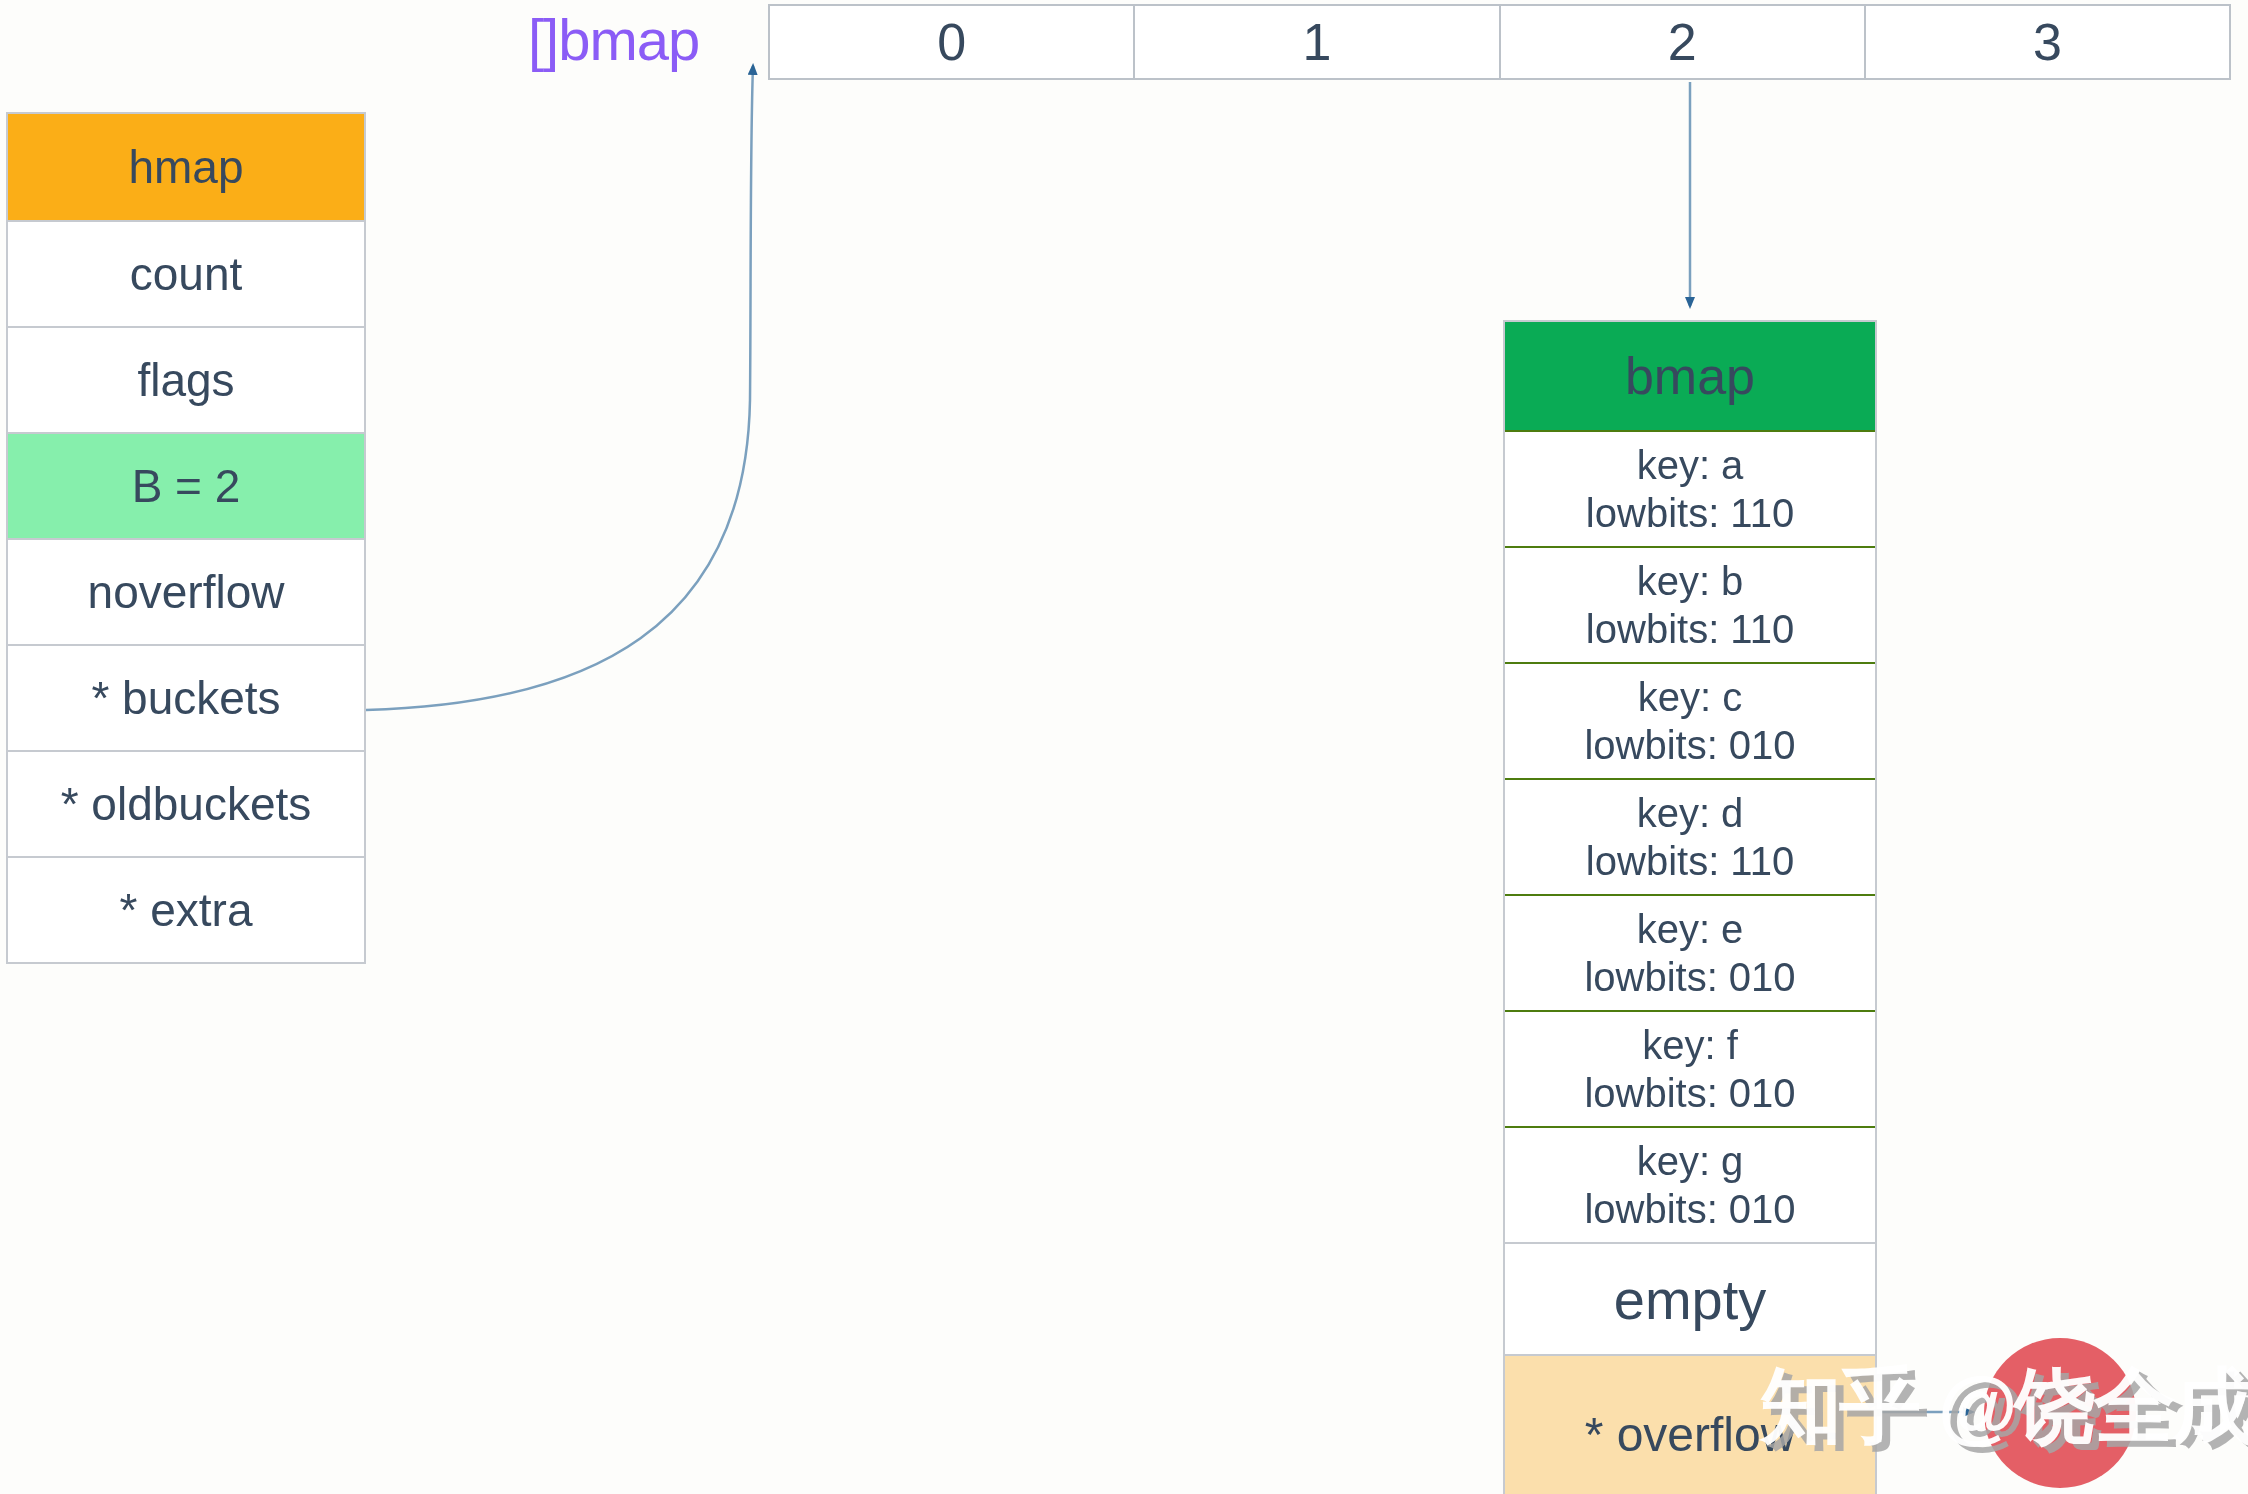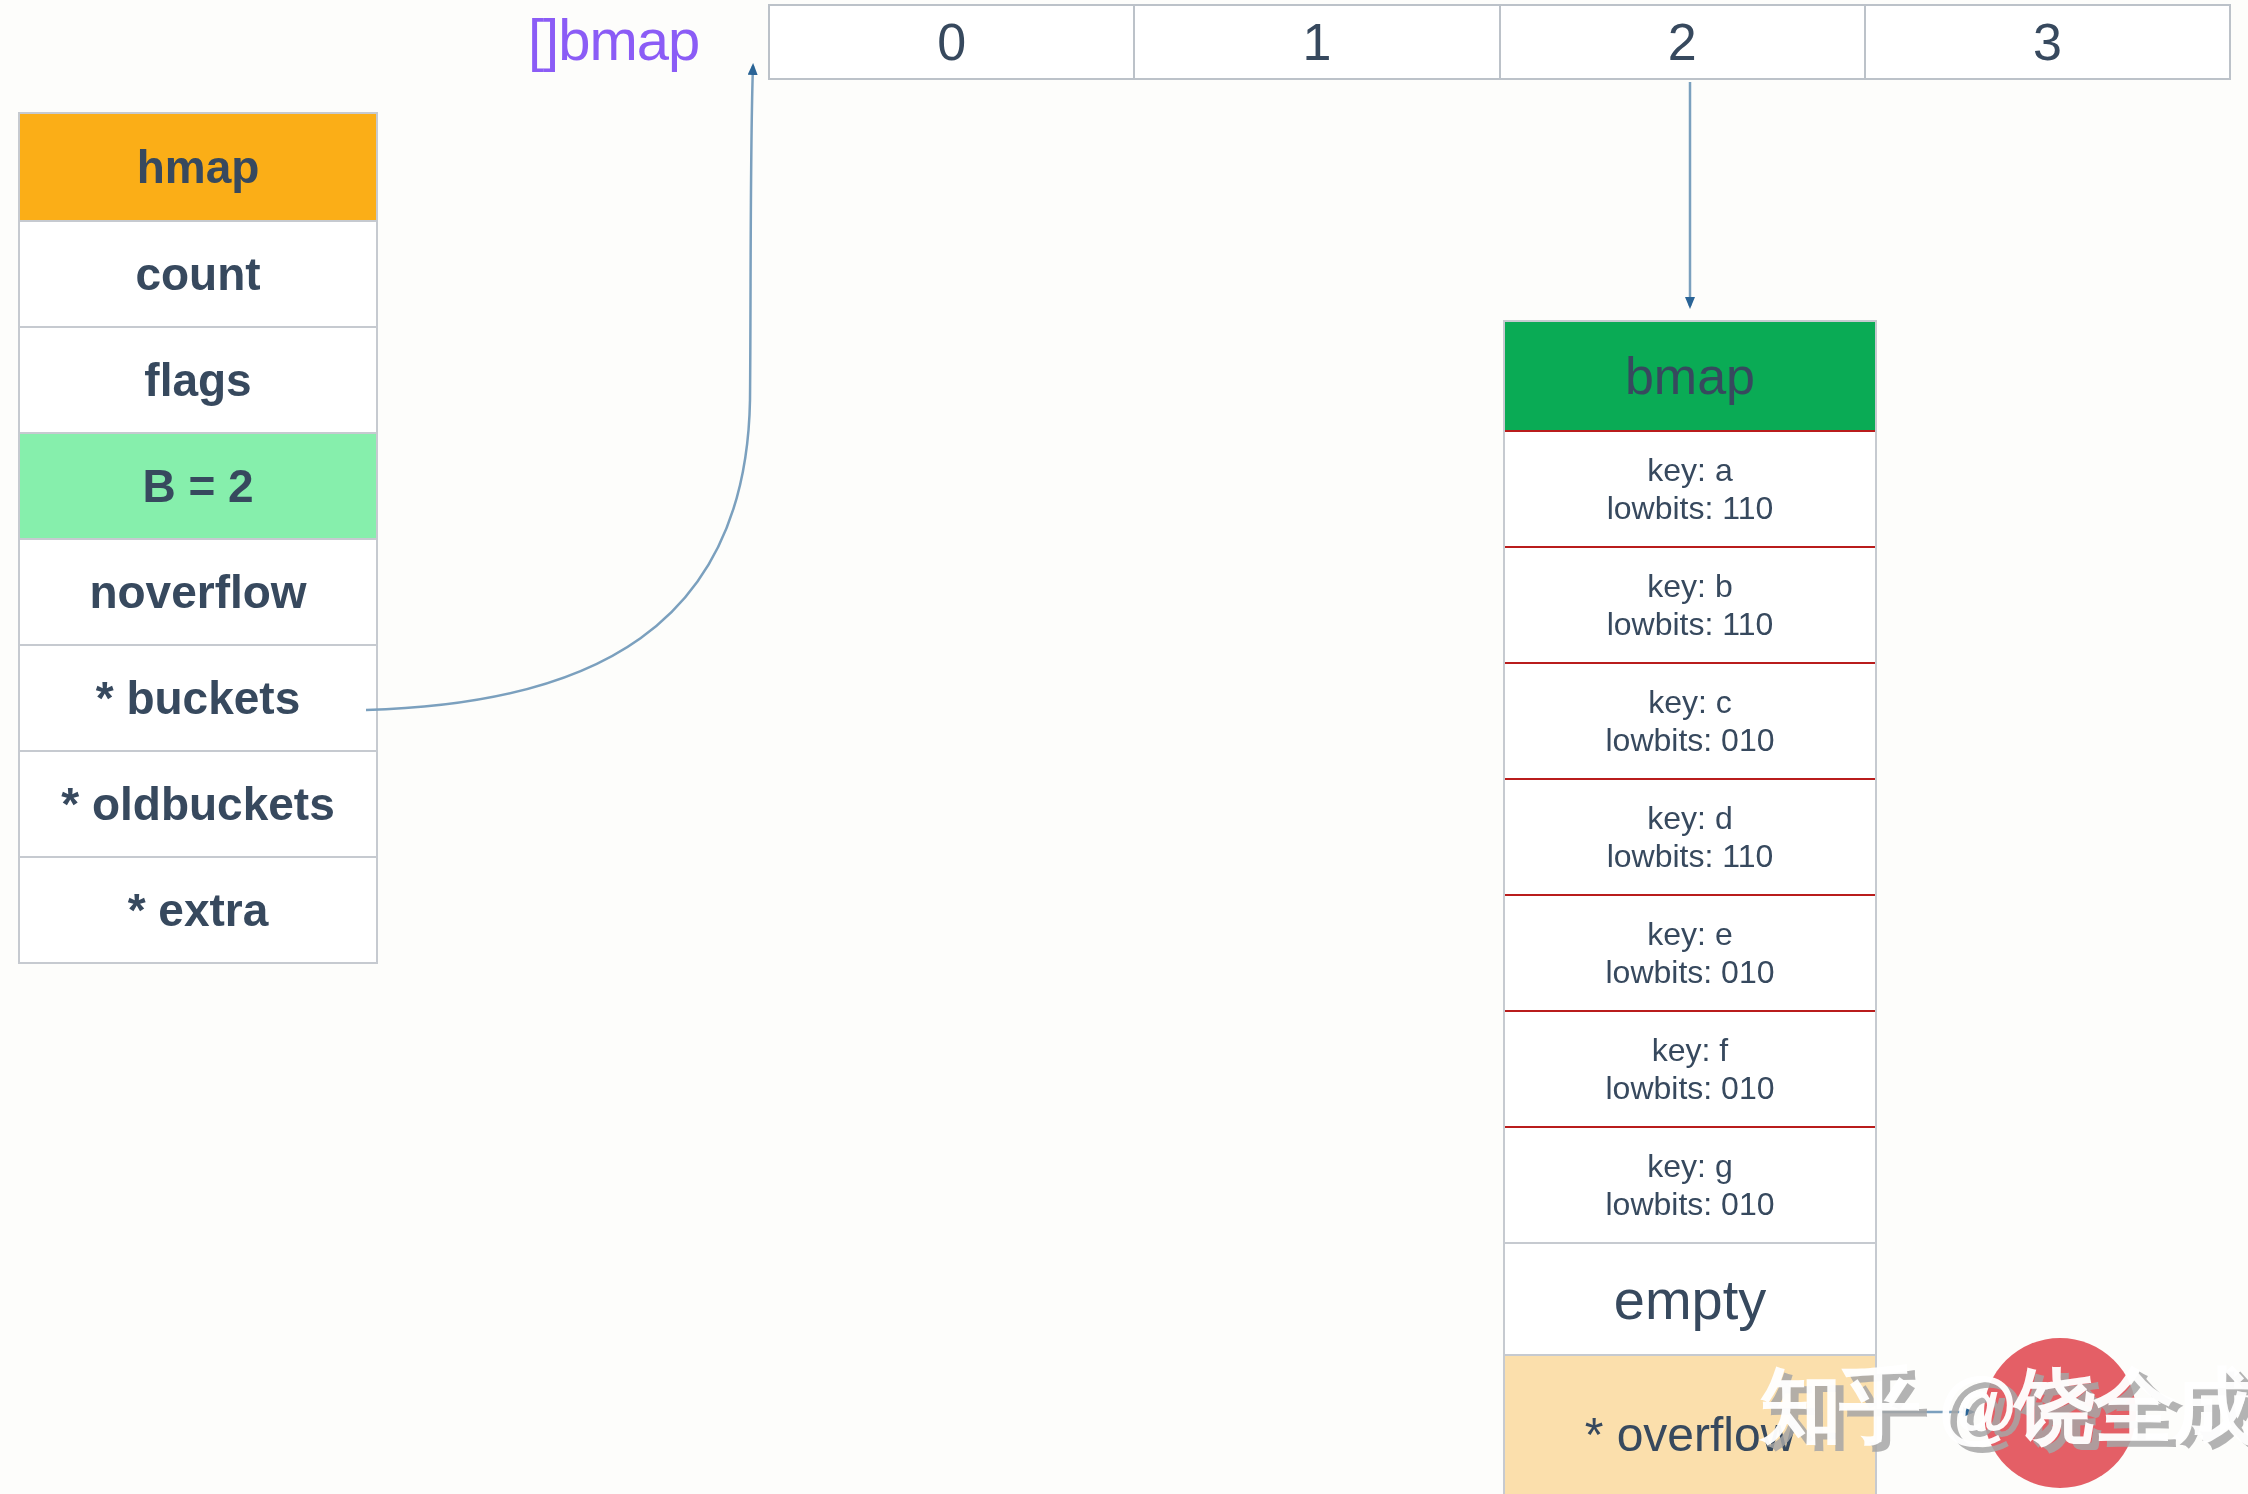--- a/index.html
+++ b/index.html
@@ -21,43 +21,43 @@
     display:flex;border:2px solid #bcc2c9;box-sizing:border-box;background:#fff;
   }
   .top-array .cell{
     flex:1;display:flex;align-items:center;justify-content:center;
     font-size:52px;border-left:2px solid #bcc2c9;
   }
   .top-array .cell:first-child{border-left:none;}
 
   
   .hmap-table{
-    left:18px;top:112px;width:360px;
-    border:2px solid #c6cad0;box-sizing:border-box;background:#fff;font-weight:bold;
+    left:6px;top:112px;width:360px;
+    border:2px solid #c6cad0;box-sizing:border-box;background:#fff;
   }
   .hmap-table .row{
     height:106px;display:flex;align-items:center;justify-content:center;
     font-size:46px;border-top:2px solid #c6cad0;box-sizing:border-box;background:#fff;
   }
   .hmap-table .row:first-child{border-top:none;}
   .hmap-table .row.hdr{background:#fbae17;}
   .hmap-table .row.shaded{background:#86efac;}
 
   
   .bmap-table{
     left:1503px;top:320px;width:374px;
     border:2px solid #c6cad0;box-sizing:border-box;background:#fff;
   }
   .bmap-table .hdr{
     height:108px;display:flex;align-items:center;justify-content:center;
     font-size:52px;background:#0aab55;box-sizing:border-box;
   }
   .bmap-table .entry{
     height:116px;display:flex;flex-direction:column;align-items:center;justify-content:center;
-    font-size:32px;line-height:1.2;border-top:2px solid #b91c1c;box-sizing:border-box;background:#fff;
+    font-size:40px;line-height:1.2;border-top:2px solid #4d7c0f;box-sizing:border-box;background:#fff;
   }
   .bmap-table .entry span{display:block;}
   .bmap-table .empty{
     height:112px;display:flex;align-items:center;justify-content:center;
     font-size:56px;border-top:2px solid #c6cad0;box-sizing:border-box;background:#fff;
   }
   .bmap-table .overflow{
     height:158px;display:flex;align-items:center;justify-content:center;
     font-size:48px;border-top:2px solid #c6cad0;box-sizing:border-box;background:#fbdfac;
   }

